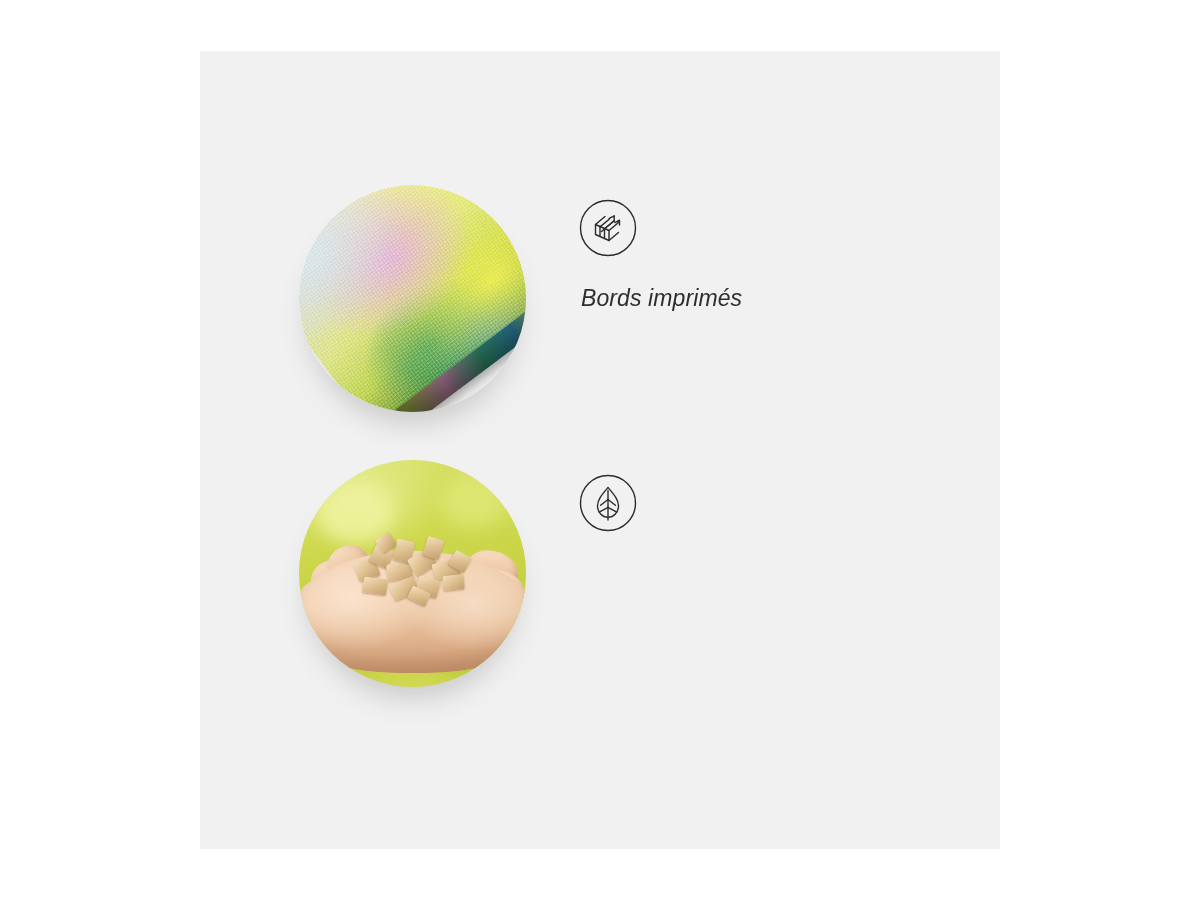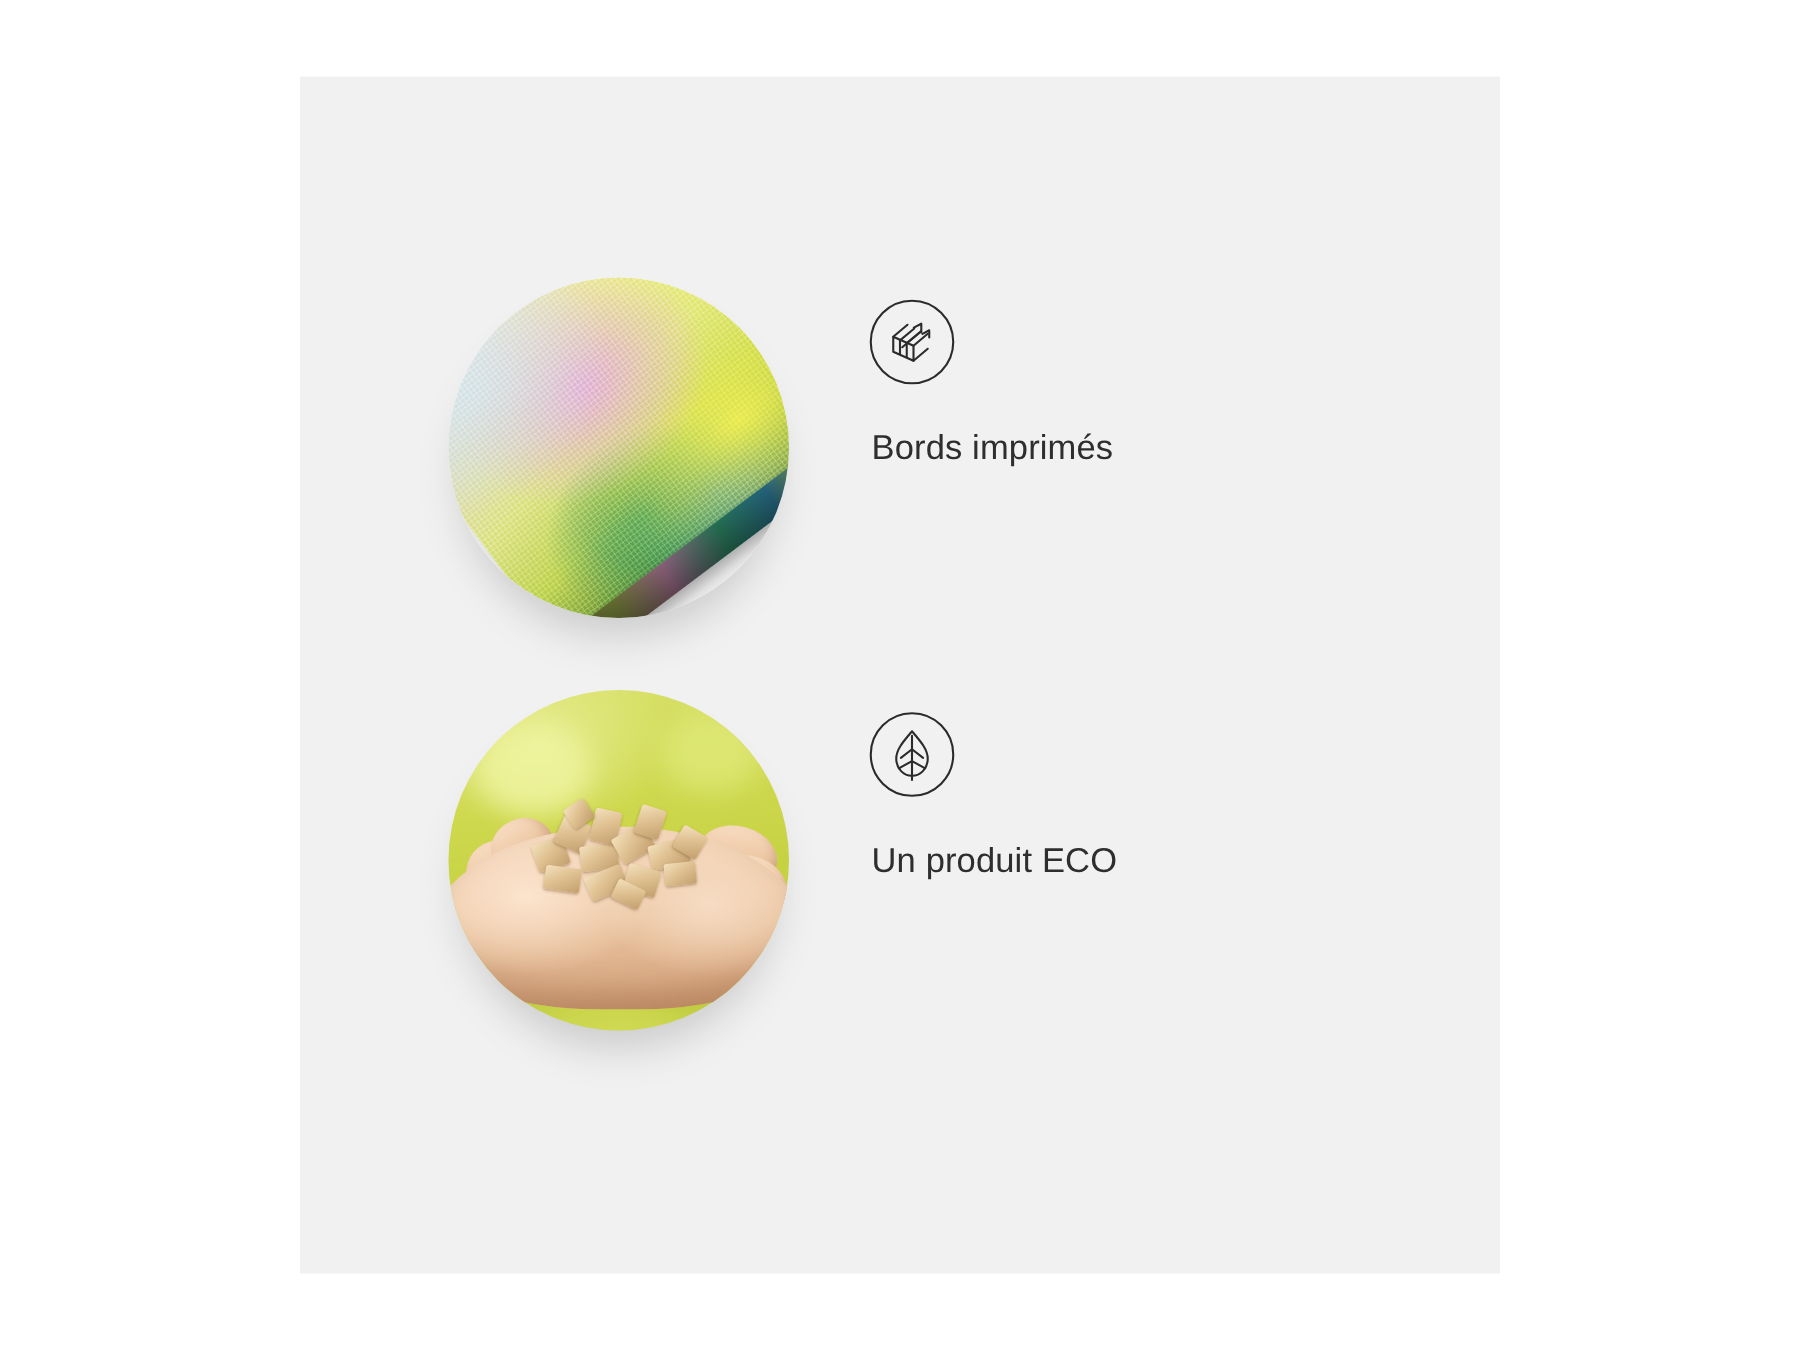--- a/index.html
+++ b/index.html
@@ -12,20 +12,21 @@
     background: #ffffff;
     font-family: "Liberation Sans", sans-serif;
     overflow: hidden;
   }
 
   #stage {
     position: relative;
     width: 972px;
     height: 900px;
     background: #ffffff;
+    font-style: italic;
   }
 
   
   #panel {
     position: absolute;
     left: 200px;
     top: 51px;
     width: 800px;
     height: 798px;
     background: #f1f1f1;
@@ -300,18 +301,17 @@
             <path d="M29 16.5 L29 46"></path>
             <path d="M29 25.5 L21.6 31.3"></path>
             <path d="M29 25.5 L36.4 31.3"></path>
             <path d="M29 33.4 L20.2 38.2"></path>
             <path d="M29 33.4 L37.8 38.2"></path>
           </g>
         </svg>
       </div>
 
       <div class="text-block">
-        <h2 class="feature-title">Un produit ECO</h2>
       </div>
     </div>
 
   </div>
 </div>
 
 </body></html>

